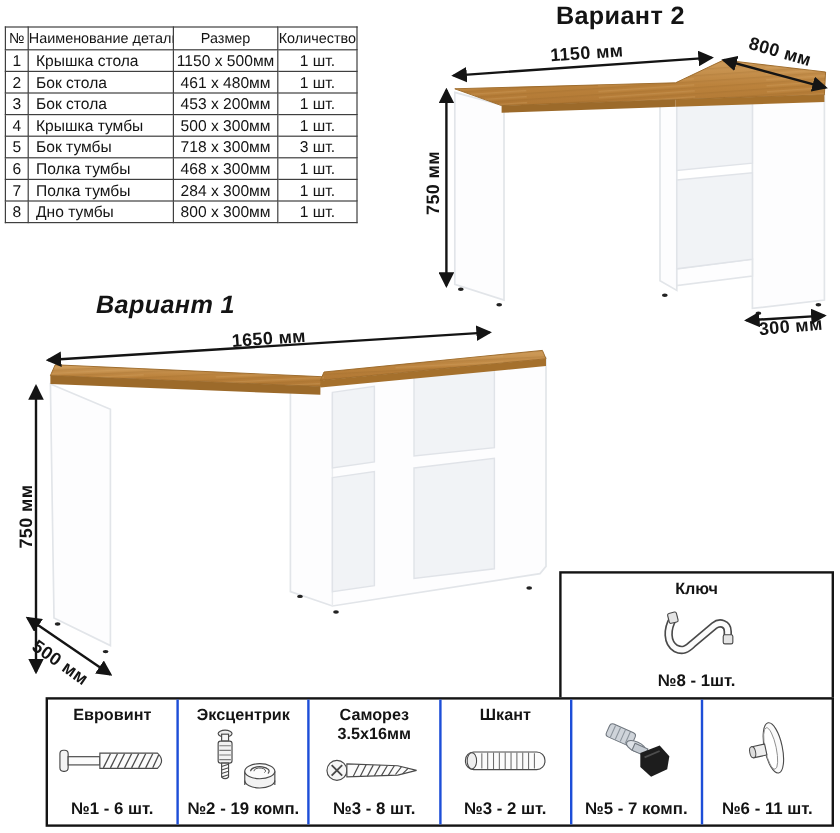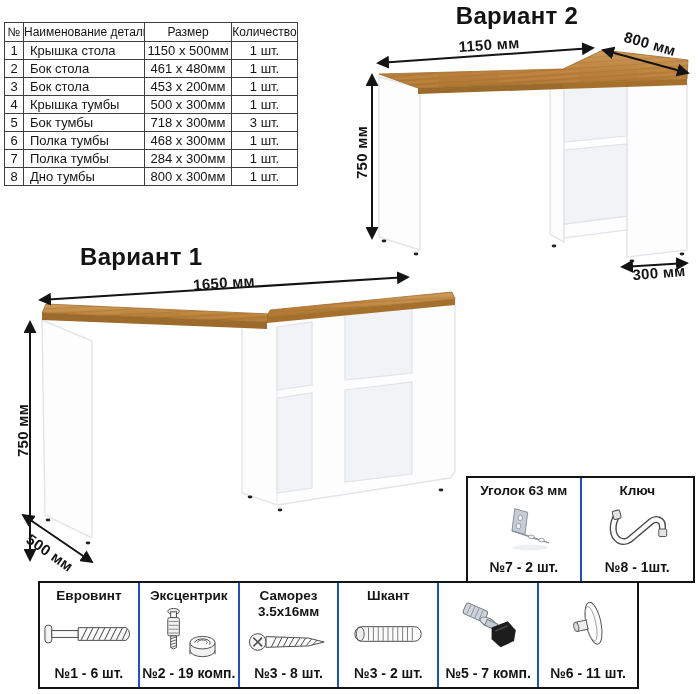--- a/index.html
+++ b/index.html
@@ -11,21 +11,21 @@
   #parts-table{position:absolute;left:4px;top:22px;border-collapse:collapse;
     table-layout:fixed;width:293px;}
   #parts-table th,#parts-table td{border:1px solid #3f3f3f;padding:0;margin:0;
     line-height:1;overflow:hidden;white-space:nowrap;}
   #parts-table th{height:18px;font-size:12px;font-weight:400;text-align:center;}
   #parts-table td{height:17px;font-size:13px;}
   #parts-table td.c{text-align:center;}
   #parts-table td.n{text-align:left;padding-left:6px;}
 
   
-  .variant-title{position:absolute;font-size:24px;font-weight:700;
+  .variant-title{position:absolute;font-size:21px;font-weight:700;
     white-space:nowrap;letter-spacing:.3px;}
   .dim-label{position:absolute;font-size:15px;font-weight:700;white-space:nowrap;
     text-align:center;transform-origin:50% 50%;letter-spacing:.3px;}
 
   svg{position:absolute;display:block;}
 
   
   .hwbox{position:absolute;border:2px solid #141414;display:flex;
     box-sizing:border-box;background:#fff;}
   .hwcell{flex:1 1 0;display:flex;flex-direction:column;align-items:center;
@@ -162,21 +162,21 @@
       <line x1="27" y1="47" x2="27" y2="210" marker-start="url(#ah2)" marker-end="url(#ah2)"></line>
       <line x1="277" y1="239" x2="342" y2="235" marker-start="url(#ah2)" marker-end="url(#ah2)"></line>
     </g>
   </svg>
 
   <div class="dim-label" style="left:457px;top:36px;width:64px;transform:rotate(-4deg);">1150 мм</div>
   <div class="dim-label" style="left:618px;top:35px;width:64px;transform:rotate(16deg);">800 мм</div>
   <div class="dim-label" style="left:329px;top:144px;width:64px;transform:rotate(-90deg);">750 мм</div>
   <div class="dim-label" style="left:627px;top:264px;width:64px;transform:rotate(-5deg);">300 мм</div>
 
-  <div class="variant-title" style="left:80px;top:243px;width:120px;text-align:center;">Вариант 1</div>
+  <div class="variant-title" style="left:80px;top:243px;width:120px;font-style:italic;">Вариант 1</div>
 
   <svg width="468" height="310" viewBox="0 0 468 310" style="left:12px;top:264px;">
     <defs>
       <marker id="ah1" viewBox="0 0 10 10" refX="8.5" refY="5" markerWidth="6.5" markerHeight="6.5" orient="auto-start-reverse">
         <path d="M0,0 L10,5 L0,10 z" fill="#141414"></path>
       </marker>
       <linearGradient id="wood1" x1="0" y1="0" x2="0" y2="1">
         <stop offset="0" stop-color="#cf9d5c"></stop>
           <stop offset="0.55" stop-color="#bb823c"></stop>
           <stop offset="1" stop-color="#b07733"></stop>
@@ -223,49 +223,34 @@
       <line x1="11" y1="251" x2="80" y2="298" marker-start="url(#ah1)" marker-end="url(#ah1)"></line>
     </g>
   </svg>
 
   <div class="dim-label" style="left:186px;top:274px;width:76px;transform:rotate(-4deg);">1650 мм</div>
   <div class="dim-label" style="left:-12px;top:422px;width:68px;transform:rotate(-90deg);">750 мм</div>
   <div class="dim-label" style="left:19px;top:544px;width:62px;transform:rotate(35deg);">500 мм</div>
 
   <div class="hwbox" style="left:466px;top:476px;width:229px;height:107px;">
     <div class="hwcell">
-      <div class="hwname">Уголок 63 мм</div>
-      <div class="hwicon">
-        <svg width="64" height="50" viewBox="0 0 66 54">
-          <ellipse cx="40" cy="47" rx="19" ry="3.2" fill="#edeff1"></ellipse>
-          <polygon points="23,5 37,9 34,33 20,29" fill="#c7cdd4" stroke="#848b93" stroke-width="1"></polygon>
-          <polygon points="20,29 34,33 60,42 46,38" fill="#b6bdc5" stroke="#848b93" stroke-width="1"></polygon>
-          <ellipse cx="29" cy="15" rx="2.4" ry="3" fill="#f2f4f6" stroke="#7f868e" stroke-width="0.8"></ellipse>
-          <ellipse cx="27" cy="24" rx="2.4" ry="3" fill="#f2f4f6" stroke="#7f868e" stroke-width="0.8"></ellipse>
-          <ellipse cx="41" cy="35.5" rx="3" ry="2" fill="#f2f4f6" stroke="#7f868e" stroke-width="0.8"></ellipse>
-          <ellipse cx="52" cy="39" rx="3" ry="2" fill="#f2f4f6" stroke="#7f868e" stroke-width="0.8"></ellipse>
-        </svg>
-      </div>
-      <div class="hwqty">№7 - 2 шт.</div>
-    </div>
-    <div class="hwcell">
       <div class="hwname">Ключ</div>
       <div class="hwicon">
         <svg width="66" height="44" viewBox="0 0 70 46">
           <path d="M14,8 C8,18 8,30 16,35 C22,38 26,36 31,31 L50,15 C55,11 62,13 62,20 L62,27" fill="none" stroke="#4a4a4a" stroke-width="7.5" stroke-linecap="round"></path>
           <path d="M14,8 C8,18 8,30 16,35 C22,38 26,36 31,31 L50,15 C55,11 62,13 62,20 L62,27" fill="none" stroke="#fbfbfb" stroke-width="4.6" stroke-linecap="round"></path>
           <rect x="9.5" y="3.5" width="8" height="9" rx="1.5" fill="#e4e4e4" stroke="#4a4a4a" transform="rotate(-14 13 8)"></rect>
           <rect x="58" y="23" width="8.5" height="8" rx="1.5" fill="#e4e4e4" stroke="#4a4a4a"></rect>
         </svg>
       </div>
       <div class="hwqty">№8 - 1шт.</div>
     </div>
   </div>
 
-  <div class="hwbox" style="left:38px;top:581px;width:601px;height:108px;">
+  <div class="hwbox" style="left:38px;top:581px;width:657px;height:108px;">
 
     <div class="hwcell">
       <div class="hwname">Евровинт</div>
       <div class="hwicon">
         <svg width="94" height="26" viewBox="0 0 96 26">
           <rect x="3" y="4" width="7" height="18" rx="3" fill="#f4f4f4" stroke="#4a4a4a"></rect>
           <rect x="10" y="9.5" width="27" height="7" fill="#fbfbfb" stroke="#4a4a4a"></rect>
           <path d="M37,6.5 H86 q7,6.5 0,13 H37 z" fill="#fbfbfb" stroke="#4a4a4a"></path>
           <g stroke="#4a4a4a" stroke-width="1.1">
             <path d="M40,19 L46,7"></path>

